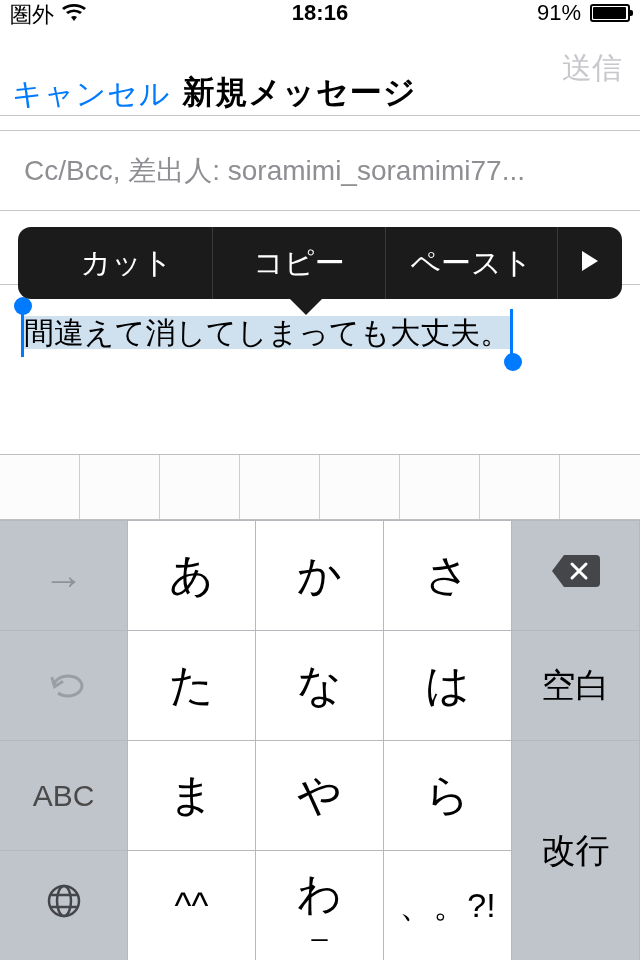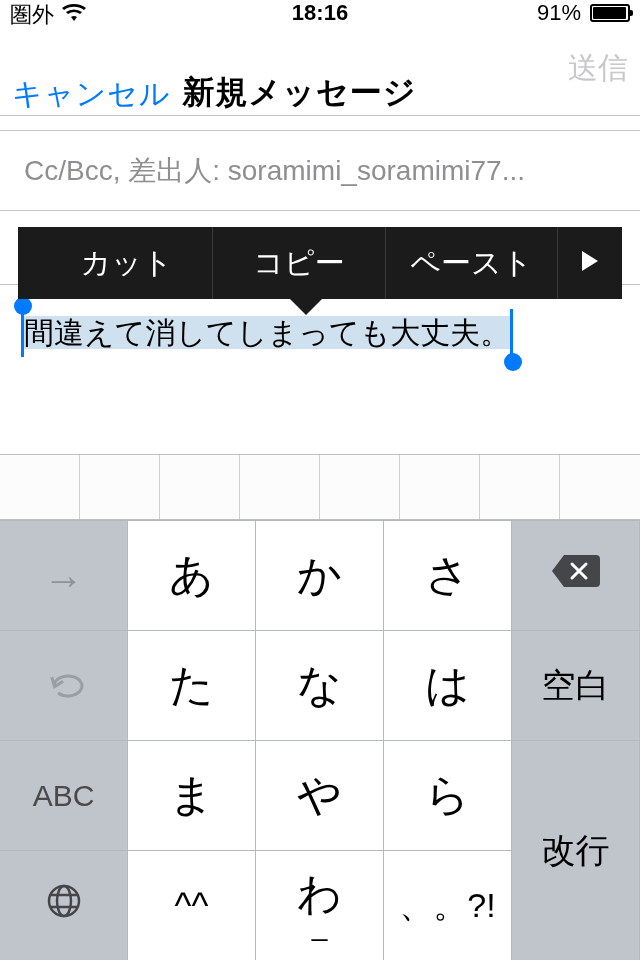--- a/index.html
+++ b/index.html
@@ -10,37 +10,37 @@
   .status-center{ flex:1; text-align:center; font-weight:600; }
   .status-right{ flex:1; display:flex; align-items:center; justify-content:flex-end; gap:7px; }
   .wifi-icon { display:inline-block; }
   .battery-shell { width:40px; height:18px; border:2px solid #000; border-radius:3px; position:relative; display:inline-block; margin-left:2px;}
   .battery-shell::after{ content:""; position:absolute; right:-5px; top:4px; width:3px; height:6px; background:#000; border-radius:0 2px 2px 0;}
   .battery-fill{ position:absolute; left:1px; top:1px; bottom:1px; width:91%; background:#000; border-radius:1px;}
   
   .navbar{ height:76px; display:flex; align-items:flex-end; padding:6px 12px 0; border-bottom:1px solid #c6c6c8; position:relative;}
   .nav-left{ color:#007aff; font-size:30px; letter-spacing:1px; }
   .nav-title{ color:#000; font-size:32px; font-weight:700; margin-left:12px; letter-spacing:1px;}
-  .nav-right{ position:absolute; right:12px; top:8px; color:#c7c7cc; font-size:30px; }
+  .nav-right{ position:absolute; right:18px; top:8px; color:#c7c7cc; font-size:30px; }
   
   .compose-area{ position:relative; }
   .divider{ height:1px; background:#c6c6c8; margin:0; }
   .field-line{ height:80px; display:flex; align-items:center; padding:0 24px; font-size:28px; color:#8e8e93; border-bottom:1px solid #c6c6c8; white-space:nowrap; overflow:hidden;}
   .field-line.subject{ height:74px; border-bottom:1px solid #c6c6c8; padding-top:6px;}
   .divider-top{ margin-top:14px; }
   
   .body-text{ margin:24px 22px 0; font-size:30px; color:#000; position:relative; display:inline-block; line-height:1.6; }
   .sel-highlight{ background:#cfe0ef; padding:0 2px; }
   .sel-handle{ position:absolute; width:18px; height:18px; background:#007aff; border-radius:50%; }
   .sel-handle.tl{ top:-12px; left:-8px; }
   .sel-handle.br{ bottom:-14px; right:-10px; }
   .sel-bar-l{ position:absolute; left:-1px; top:-6px; bottom:0; width:3px; background:#007aff;}
   .sel-bar-r{ position:absolute; right:-1px; top:0; bottom:-8px; width:3px; background:#007aff;}
   
-  .edit-menu{ position:absolute; top:227px; left:18px; right:18px; height:72px; background:#1b1b1b; border-radius:0; display:flex; align-items:stretch; color:#fff; font-size:30px; z-index:5;padding-left:23px;}
+  .edit-menu{ position:absolute; top:227px; left:18px; right:18px; height:72px; background:#1b1b1b; border-radius:13px; display:flex; align-items:stretch; color:#fff; font-size:30px; z-index:5;padding-left:23px;}
   .edit-item{ flex:1; display:flex; align-items:center; justify-content:center; border-right:1px solid #3a3a3a; }
   .edit-item:last-child{ border-right:none; }
   .edit-arrow{ width:64px; display:flex; align-items:center; justify-content:center; }
   .edit-menu::after{ content:""; position:absolute; left:272px; bottom:-16px; border-left:16px solid transparent; border-right:16px solid transparent; border-top:16px solid #1b1b1b;}
   
   .candidate-bar{ position:absolute; top:454px; left:0; right:0; height:66px; background:#fcfcfc; border-top:1px solid #bfbfbf; border-bottom:1px solid #bfbfbf; display:flex; }
   .candidate-cell{ width:80px; border-right:1px solid #cfcfcf; }
   
   .keyboard{ position:absolute; left:0; right:0; top:520px; bottom:0; background:#d1d4d9; display:grid; grid-template-columns:128px 128px 128px 128px 128px; grid-template-rows:repeat(4,1fr); }
   .key{ margin:0; display:flex; align-items:center; justify-content:center; font-size:40px; font-weight:400; color:#000; border-top:1px solid #b5b8bd; border-right:1px solid #b5b8bd; }

